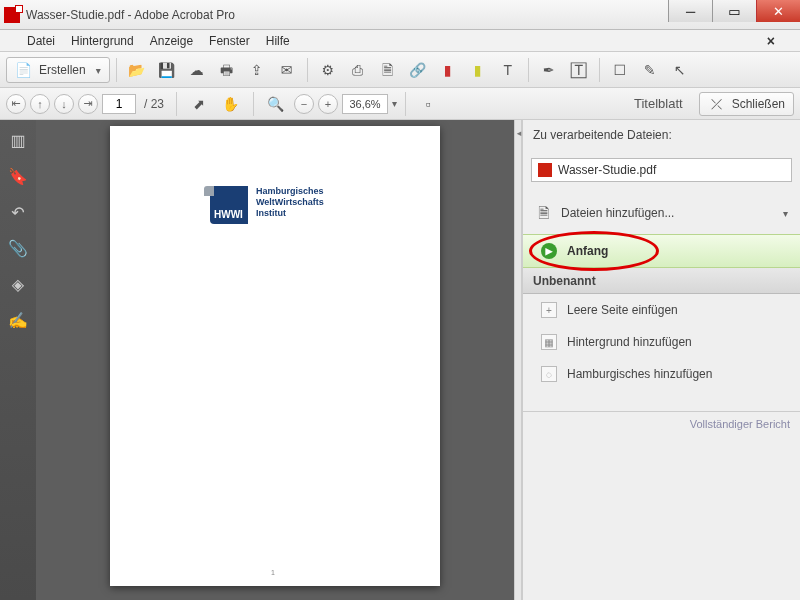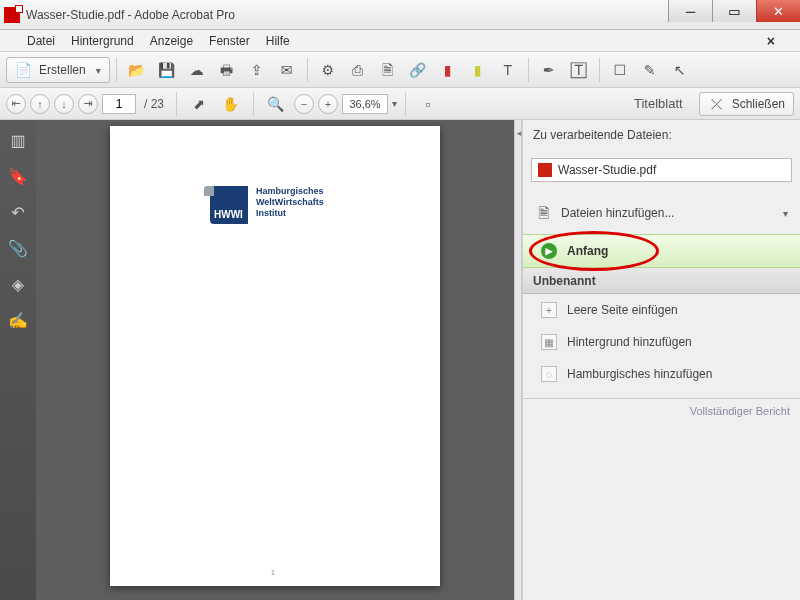--- a/index.html
+++ b/index.html
@@ -64,21 +64,21 @@
 .addfiles .chev { margin-left:auto; color:#666; font-size:10px; }
 
 .anfang-row { height:34px; background:linear-gradient(#f2fbe7,#d7efc0); border-top:1px solid #b8d68f; border-bottom:1px solid #b8d68f; display:flex; align-items:center; padding:0 18px; gap:10px; color:#2a4; font-weight:bold; position:relative; }
 .playicon { width:16px; height:16px; border-radius:8px; background:#3b9e2f; display:inline-flex; align-items:center; justify-content:center; color:#fff; font-size:9px; }
 .anfang-row span.txt { color:#333; }
 .red-oval { position:absolute; left:6px; top:-4px; width:130px; height:40px; border:3px solid #d00; border-radius:50%; pointer-events:none; }
 
 .unben-header { height:26px; background:linear-gradient(#e8e8e8,#d7d7d7); border-bottom:1px solid #bbb; display:flex; align-items:center; padding:0 10px; font-weight:bold; color:#444; }
 .action-item { display:flex; align-items:center; gap:10px; padding:8px 18px; color:#444; font-size:12px; }
 .action-item .aicon { width:16px; height:16px; border:1px solid #bbb; background:#f8f8f8; display:inline-flex; align-items:center; justify-content:center; font-size:10px; color:#888; }
-.panel-footer { margin-top:8px; border-top:1px solid #ccc; padding:6px 10px; text-align:right; color:#8a8aa8; font-size:11px; }
+.panel-footer { margin-top:21px; border-top:1px solid #ccc; padding:6px 10px; text-align:right; color:#8a8aa8; font-size:11px; }
 </style>
 </head>
 <body>
 
 <div class="titlebar">
   <span class="pdf-icon"></span>
   <span class="title-text">Wasser-Studie.pdf - Adobe Acrobat Pro</span>
   <div class="win-buttons">
     <div>─</div>
     <div>▭</div>

